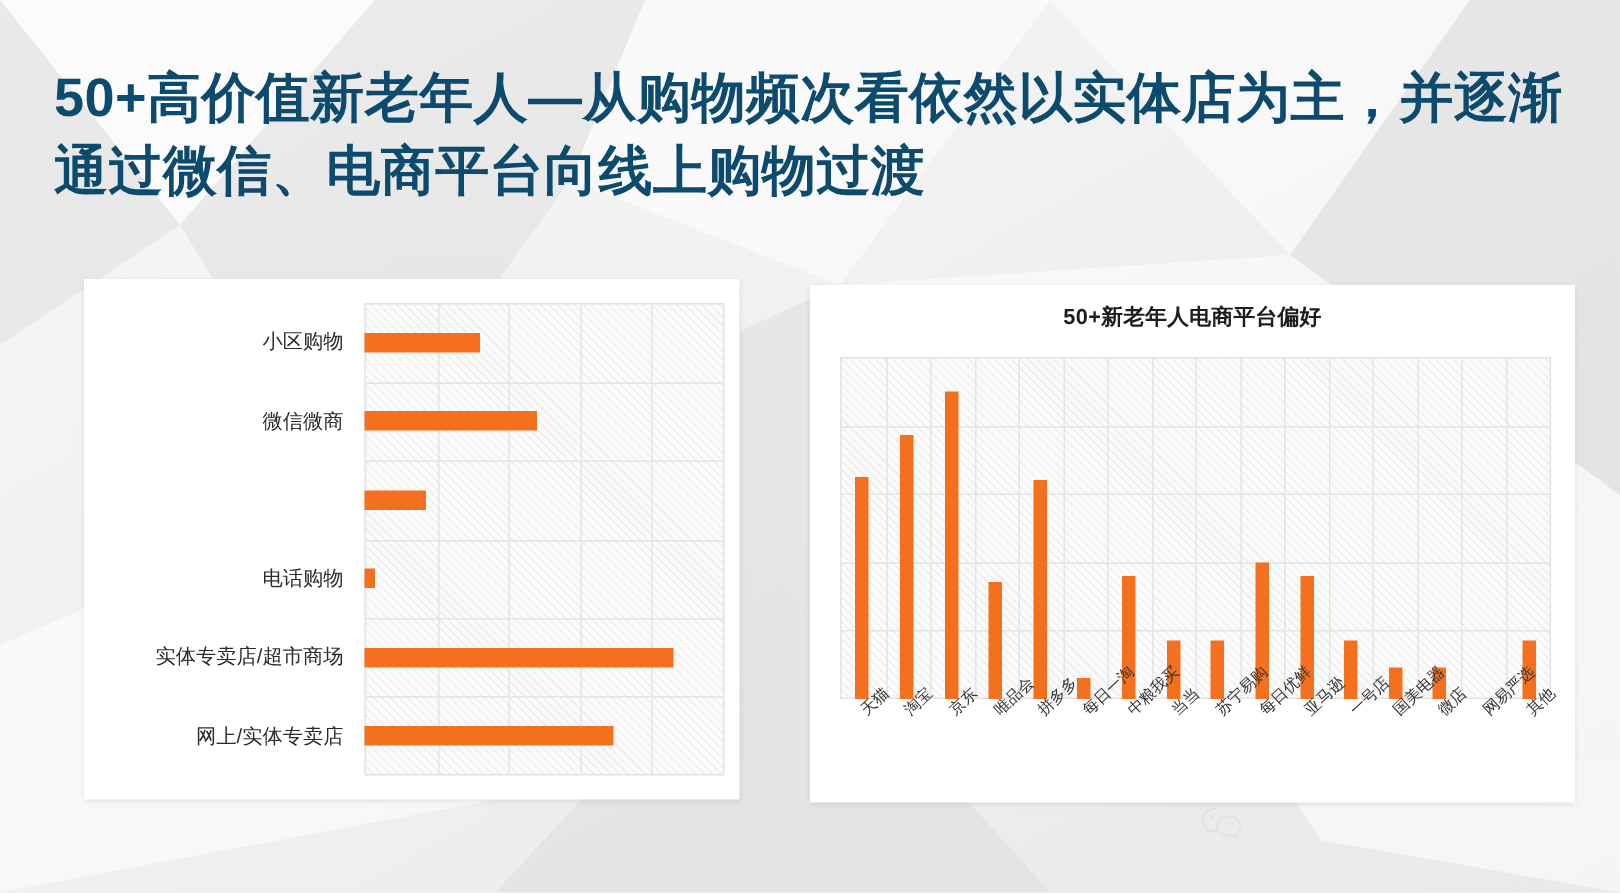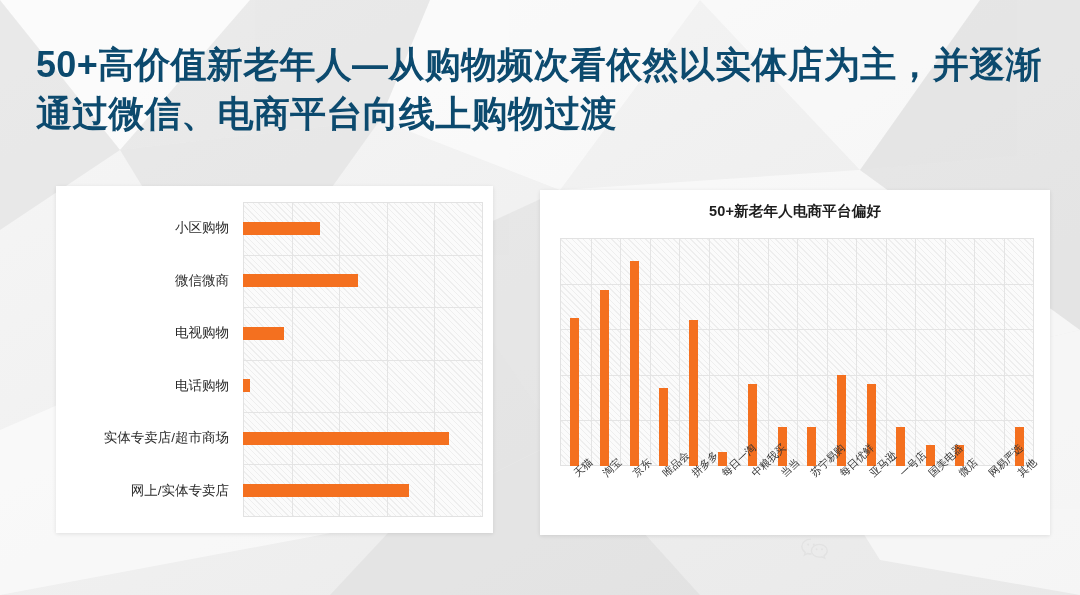--- a/index.html
+++ b/index.html
@@ -132,23 +132,20 @@
     <div class="hgrid" style="top:66.66%"></div>
     <div class="hgrid" style="top:83.33%"></div>
   </div>
 
   <div id="cat-left">
     <div class="lrow" style="top:0px">
         <span class="lcat">小区购物</span>
       </div>
     <div class="lrow" style="top:52.5px">
         <span class="lcat">微信微商</span>
-      </div>
-    <div class="lrow" style="top:105px">
-        <span class="lcat">电视购物</span>
       </div>
     <div class="lrow" style="top:157.5px">
         <span class="lcat">电话购物</span>
       </div>
     <div class="lrow" style="top:210px">
         <span class="lcat">实体专卖店/超市商场</span>
       </div>
     <div class="lrow" style="top:262.5px">
         <span class="lcat">网上/实体专卖店</span>
       </div>

